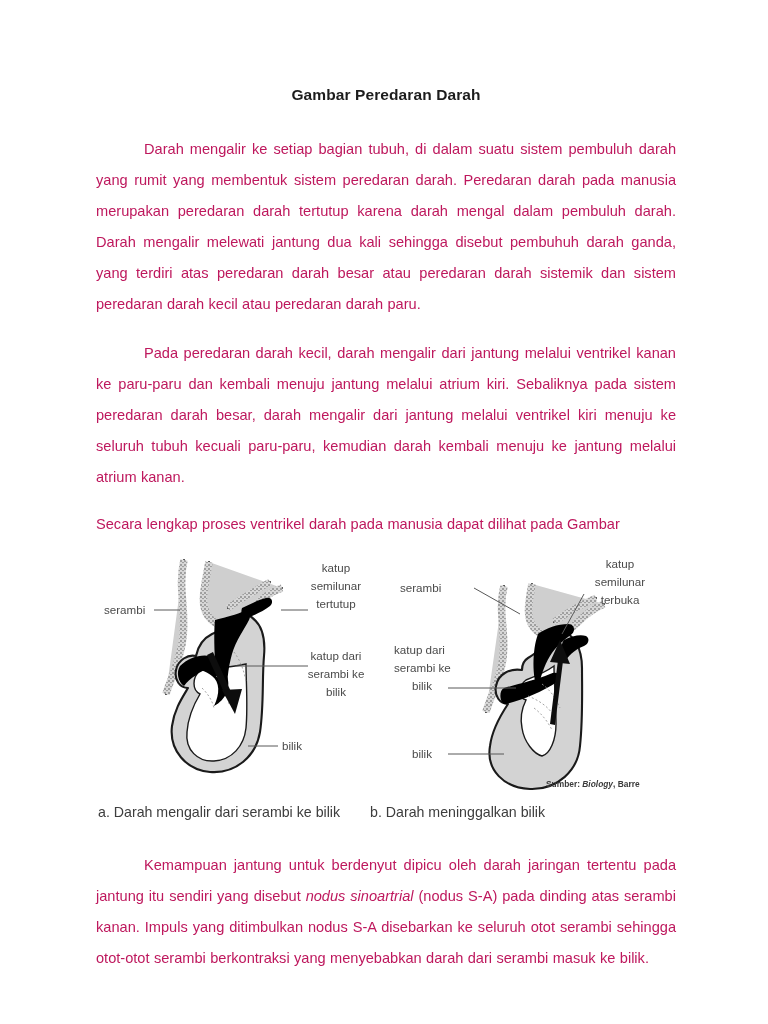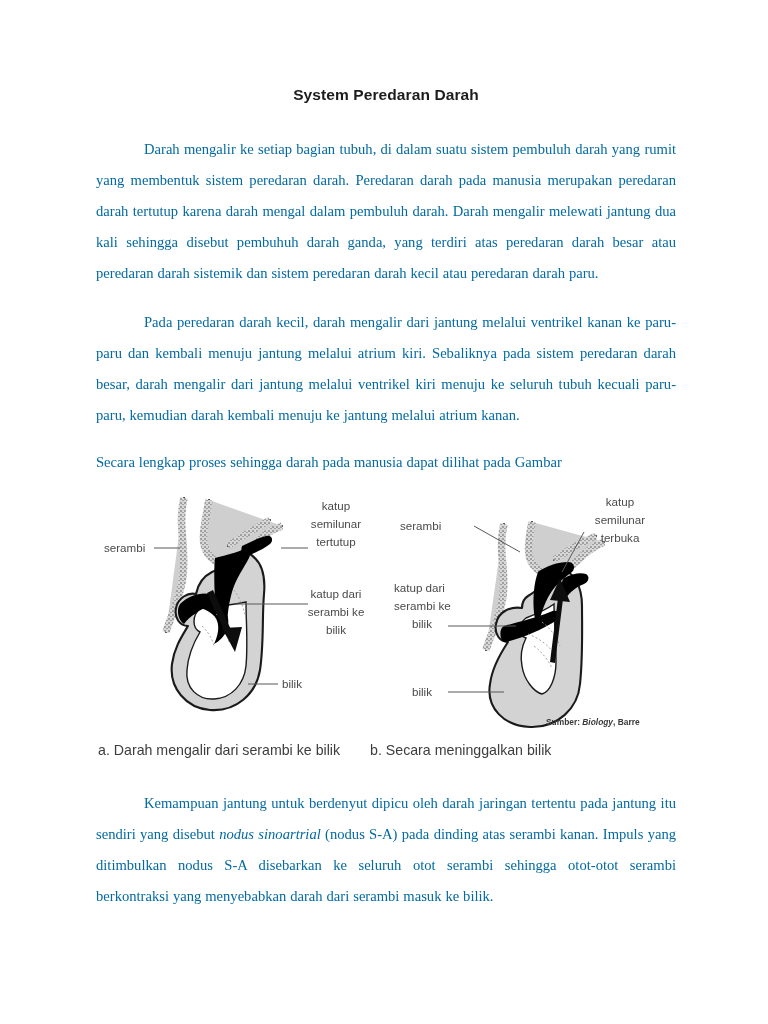--- a/index.html
+++ b/index.html
@@ -36,23 +36,22 @@
     letter-spacing: 0.1px;
     margin: 0;
     padding-top: 86px;
     font-family: "Liberation Sans", sans-serif;
   }
   p.para {
     font-size: 14.6px;
     line-height: 31px;
     text-align: justify;
     margin: 0;
-    color: #0369a1;
+    color: #be185d;
     word-spacing: 0.3px;
-    font-family: Liberation Serif, serif;
   }
   p.para.indent {
     text-indent: 48px;
   }
   .gap-1 { height: 30px; }
   .gap-2 { height: 18px; }
   .gap-3 { height: 16px; }
   .gap-4 { height: 18px; }
   em { font-style: italic; margin-top: 24px; }
 
@@ -129,33 +128,33 @@
     stroke-dasharray: 2 2.2;
   }
   .flow-arrow { fill: #0d0d0d; }
 </style>
 </head>
 <body>
 
 <div class="page">
   <div class="content">
 
-    <h1 class="doc-title">System Peredaran Darah</h1>
+    <h1 class="doc-title">Gambar Peredaran Darah</h1>
 
     <div class="gap-1"></div>
 
     <p class="para indent">Darah mengalir ke setiap bagian tubuh, di dalam suatu sistem pembuluh darah yang rumit yang membentuk sistem peredaran darah. Peredaran darah pada manusia merupakan peredaran darah tertutup karena darah mengal dalam pembuluh darah. Darah mengalir melewati jantung dua kali sehingga disebut pembuhuh darah ganda, yang terdiri atas peredaran darah besar atau peredaran darah sistemik dan sistem peredaran darah kecil atau peredaran darah paru.</p>
 
     <div class="gap-2"></div>
 
     <p class="para indent">Pada peredaran darah kecil, darah mengalir dari jantung melalui ventrikel kanan ke paru-paru dan kembali menuju jantung melalui atrium kiri. Sebaliknya pada sistem peredaran darah besar, darah mengalir dari jantung melalui ventrikel kiri menuju ke seluruh tubuh kecuali paru-paru, kemudian darah kembali menuju ke jantung melalui atrium kanan.</p>
 
     <div class="gap-3"></div>
 
-    <p class="para">Secara lengkap proses sehingga darah pada manusia dapat dilihat pada Gambar</p>
+    <p class="para">Secara lengkap proses ventrikel darah pada manusia dapat dilihat pada Gambar</p>
 
     <div class="figure-row">
 
       <div class="fig fig-left">
         <svg width="290" height="250" viewBox="0 0 290 250" xmlns="http://www.w3.org/2000/svg">
           <defs>
             <pattern id="stippleA" width="4" height="4" patternUnits="userSpaceOnUse">
               <rect width="4" height="4" fill="#d8d8d8"></rect>
               <circle cx="1" cy="1" r="0.75" fill="#4a4a4a"></circle>
               <circle cx="3" cy="2.6" r="0.6" fill="#5c5c5c"></circle>
@@ -306,21 +305,21 @@
 
           <text class="diag-label" x="26" y="210">bilik</text>
 
           <text class="diag-credit" x="160" y="239"><tspan>Sumber: </tspan><tspan class="diag-credit-it">Biology</tspan><tspan>, Barre</tspan></text>
         </svg>
       </div>
     </div>
 
     <div class="caption-row">
       <div class="caption cap-a">a. Darah mengalir dari serambi ke bilik</div>
-      <div class="caption cap-b">b. Secara meninggalkan bilik</div>
+      <div class="caption cap-b">b. Darah meninggalkan bilik</div>
     </div>
 
     <div class="gap-4"></div>
 
     <p class="para indent"><span>Kemampuan jantung untuk berdenyut dipicu oleh darah jaringan tertentu pada jantung itu sendiri yang disebut </span><em>nodus sinoartrial</em><span> (nodus S-A) pada dinding atas serambi kanan. Impuls yang ditimbulkan nodus S-A disebarkan ke seluruh otot serambi sehingga otot-otot serambi berkontraksi yang menyebabkan darah dari serambi masuk ke bilik.</span></p>
 
   </div>
 </div>
 
 </body></html>

